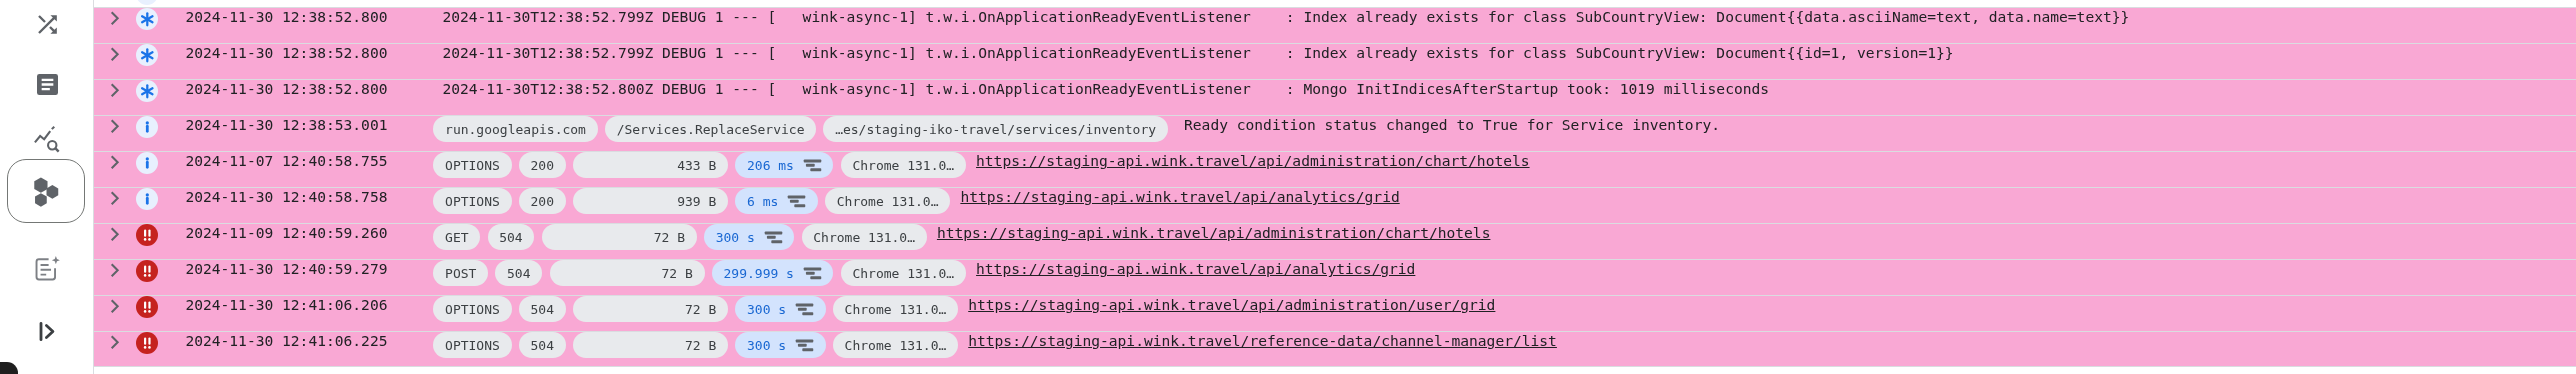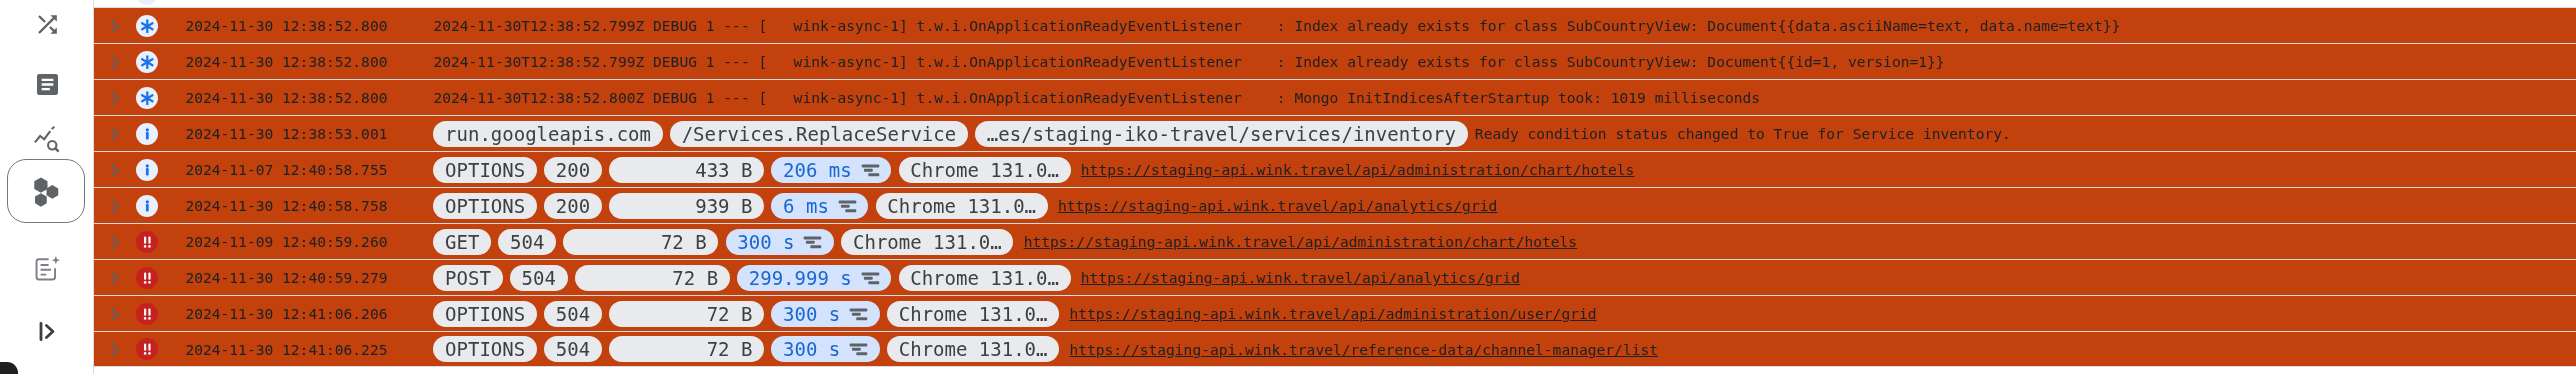--- a/index.html
+++ b/index.html
@@ -13,31 +13,31 @@
   .si { position:absolute; left:47px; transform:translate(-50%,-50%); width:29px; height:29px;
         display:flex; align-items:center; justify-content:center; cursor:pointer; }
   .si-wrap { position:absolute; left:7.3px; top:159px; width:78px; height:64px; border:1.5px solid #747775;
         border-radius:19px; display:flex; align-items:center; justify-content:center; cursor:pointer; background:#fff; }
   .corner { position:absolute; left:0; bottom:0; width:18px; height:11.7px; background:#1f1f1f; border-top-right-radius:11px; }
   
   .log { position:absolute; left:94px; top:0; width:2482px; height:374px; background:#fff; }
   .partial-top { position:relative; height:7.3px; overflow:hidden; }
   .partial-top .sliver { position:absolute; left:42px; top:-17.5px; width:22px; height:22px; border-radius:50%; background:#e8f0fe; }
   .rows { width:100%; }
-  .row { height:36px; border-top:0.7px solid #dadce0; display:flex; align-items:center;
-         padding-left:10.2px; white-space:nowrap; overflow:hidden; background:#c2410c; }
+  .row { height:36px; border-top:0.7px solid #dadce0; display:flex; align-items:flex-start;
+         padding-left:10.2px; white-space:nowrap; overflow:hidden; background:#f9a8d4; }
   .row:last-child { border-bottom:0.7px solid #dadce0; }
   .chev { width:20.5px; height:20.5px; flex:none; margin-right:11.7px; display:flex; align-items:center; justify-content:center; cursor:pointer; }
   .sev { width:22px; height:22px; flex:none; border-radius:50%; display:flex; align-items:center; justify-content:center; }
   .sev.debug, .sev.info { background:#e8f0fe; }
   .sev.error { background:#c5221f; }
   .ts { flex:none; margin-left:27px; width:248px; font-size:14.6px; color:#202124; }
-  .msg { font-size:14.6px; color:#202124; white-space:pre; }
+  .msg { font-size:14.6px; color:#202124; white-space:pre;margin-left:9px; }
   .chip { display:inline-flex; align-items:center; flex:none; height:26px; border-radius:13px;
-          background:#e8eaed; color:#3c4043; font-size:19px; padding:0 11.7px; margin-right:7.3px; cursor:pointer; }
+          background:#e8eaed; color:#3c4043; font-size:13px; padding:0 11.7px; margin-right:7.3px; cursor:pointer; }
   .chip.size { min-width:155px; justify-content:flex-end; }
   .chip.latency { background:#d3e3fd; color:#1967d2; }
   .chip.latency .lat-ic { margin-left:8.8px; display:flex; }
   .url { font-size:14.6px; color:#202124; margin-left:2.9px;text-decoration:underline; }
 </style>
 </head>
 <body>
 
 <div class="sidebar">
   <div class="si" style="top:24px">

